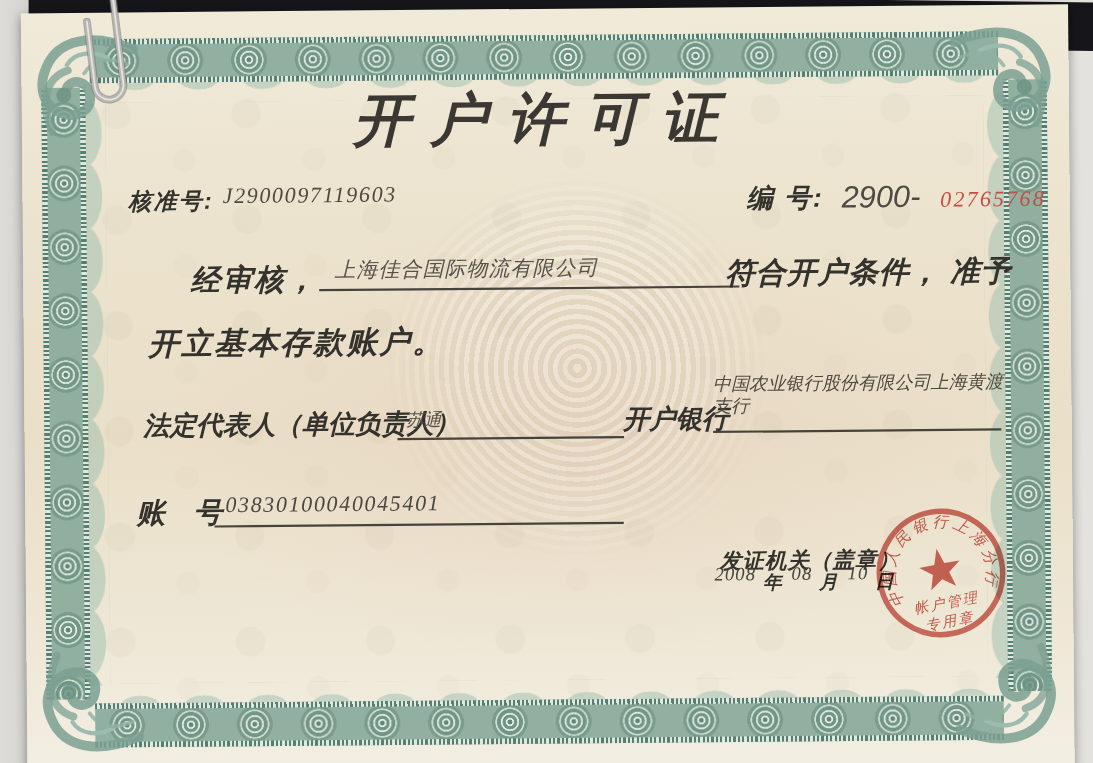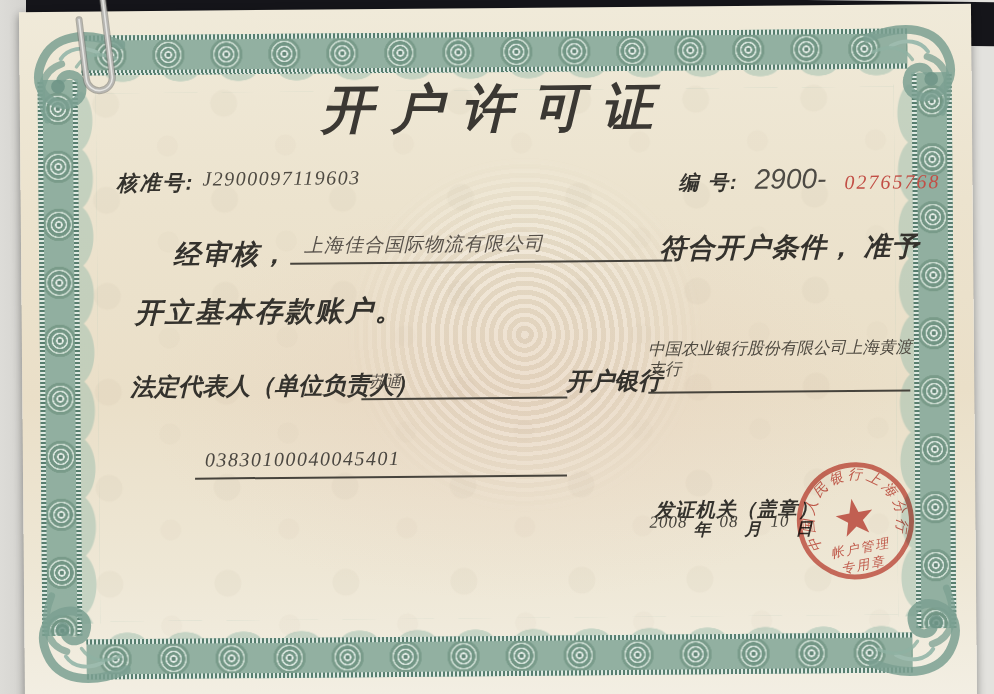--- a/index.html
+++ b/index.html
@@ -97,21 +97,21 @@
   .title{
     left:0;right:0;top:66px;text-align:center;
     font-family:"Liberation Serif","DejaVu Serif",serif;font-weight:900;
     font-size:52px;letter-spacing:18px;color:#3b3833;
   }
   .row-flex{display:flex;align-items:flex-end;}
   .approval-row{left:96px;top:158px;}
   .approval-label{font-size:21px;letter-spacing:2px;}
   .approval-value{font-size:20px;letter-spacing:1.5px;position:relative;top:-6px;margin-left:8px;}
   .serial-row{left:658px;top:158px;}
-  .serial-label{font-size:20px;letter-spacing:2px;text-align:center;}
+  .serial-label{font-size:24px;letter-spacing:2px;text-align:center;}
   .serial-prefix{font-size:28px;color:#4d4a44;margin-left:16px;font-family:"Liberation Sans","DejaVu Sans",sans-serif;}
   .serial-number{font-size:20px;letter-spacing:2px;color:#c24f46;margin-left:18px;position:relative;top:-1px;}
 
   .audited-label{left:152px;top:226px;font-size:27px;letter-spacing:2px;}
   .uline{position:absolute;border-bottom:2px solid #46433c;display:flex;align-items:flex-end;}
   .company-line{left:269px;top:215px;width:368px;height:38px;padding-left:14px;}
   .company-name{font-size:19px;color:#57514a;letter-spacing:1px;padding-bottom:4px;}
   .condition-text{left:638px;top:224px;font-size:27px;letter-spacing:1px;white-space:nowrap;}
   .open-account-text{left:113px;top:283px;font-size:28px;letter-spacing:2px;}
 
@@ -220,20 +220,21 @@
 
     <div class="abs t-bold legalrep-label">法定代表人（单位负责人）</div>
     <div class="uline legalrep-line">
       <span class="t-serif legalrep-name">苏通</span>
     </div>
 
     <div class="abs t-bold bank-label">开户银行</div>
     <div class="abs t-serif bank-value">中国农业银行股份有限公司上海黄渡支行</div>
     <div class="uline bank-line"></div>
 
+    <div class="abs t-bold account-label">账　号</div>
     <div class="uline account-line">
       <span class="t-serif account-number">03830100040045401</span>
     </div>
 
     <div class="abs t-bold issuer-label">发证机关（盖章）</div>
     <div class="abs date-row">
       <span class="date-num">2008</span>
       <span class="date-unit">年</span>
       <span class="date-num">08</span>
       <span class="date-unit">月</span>

